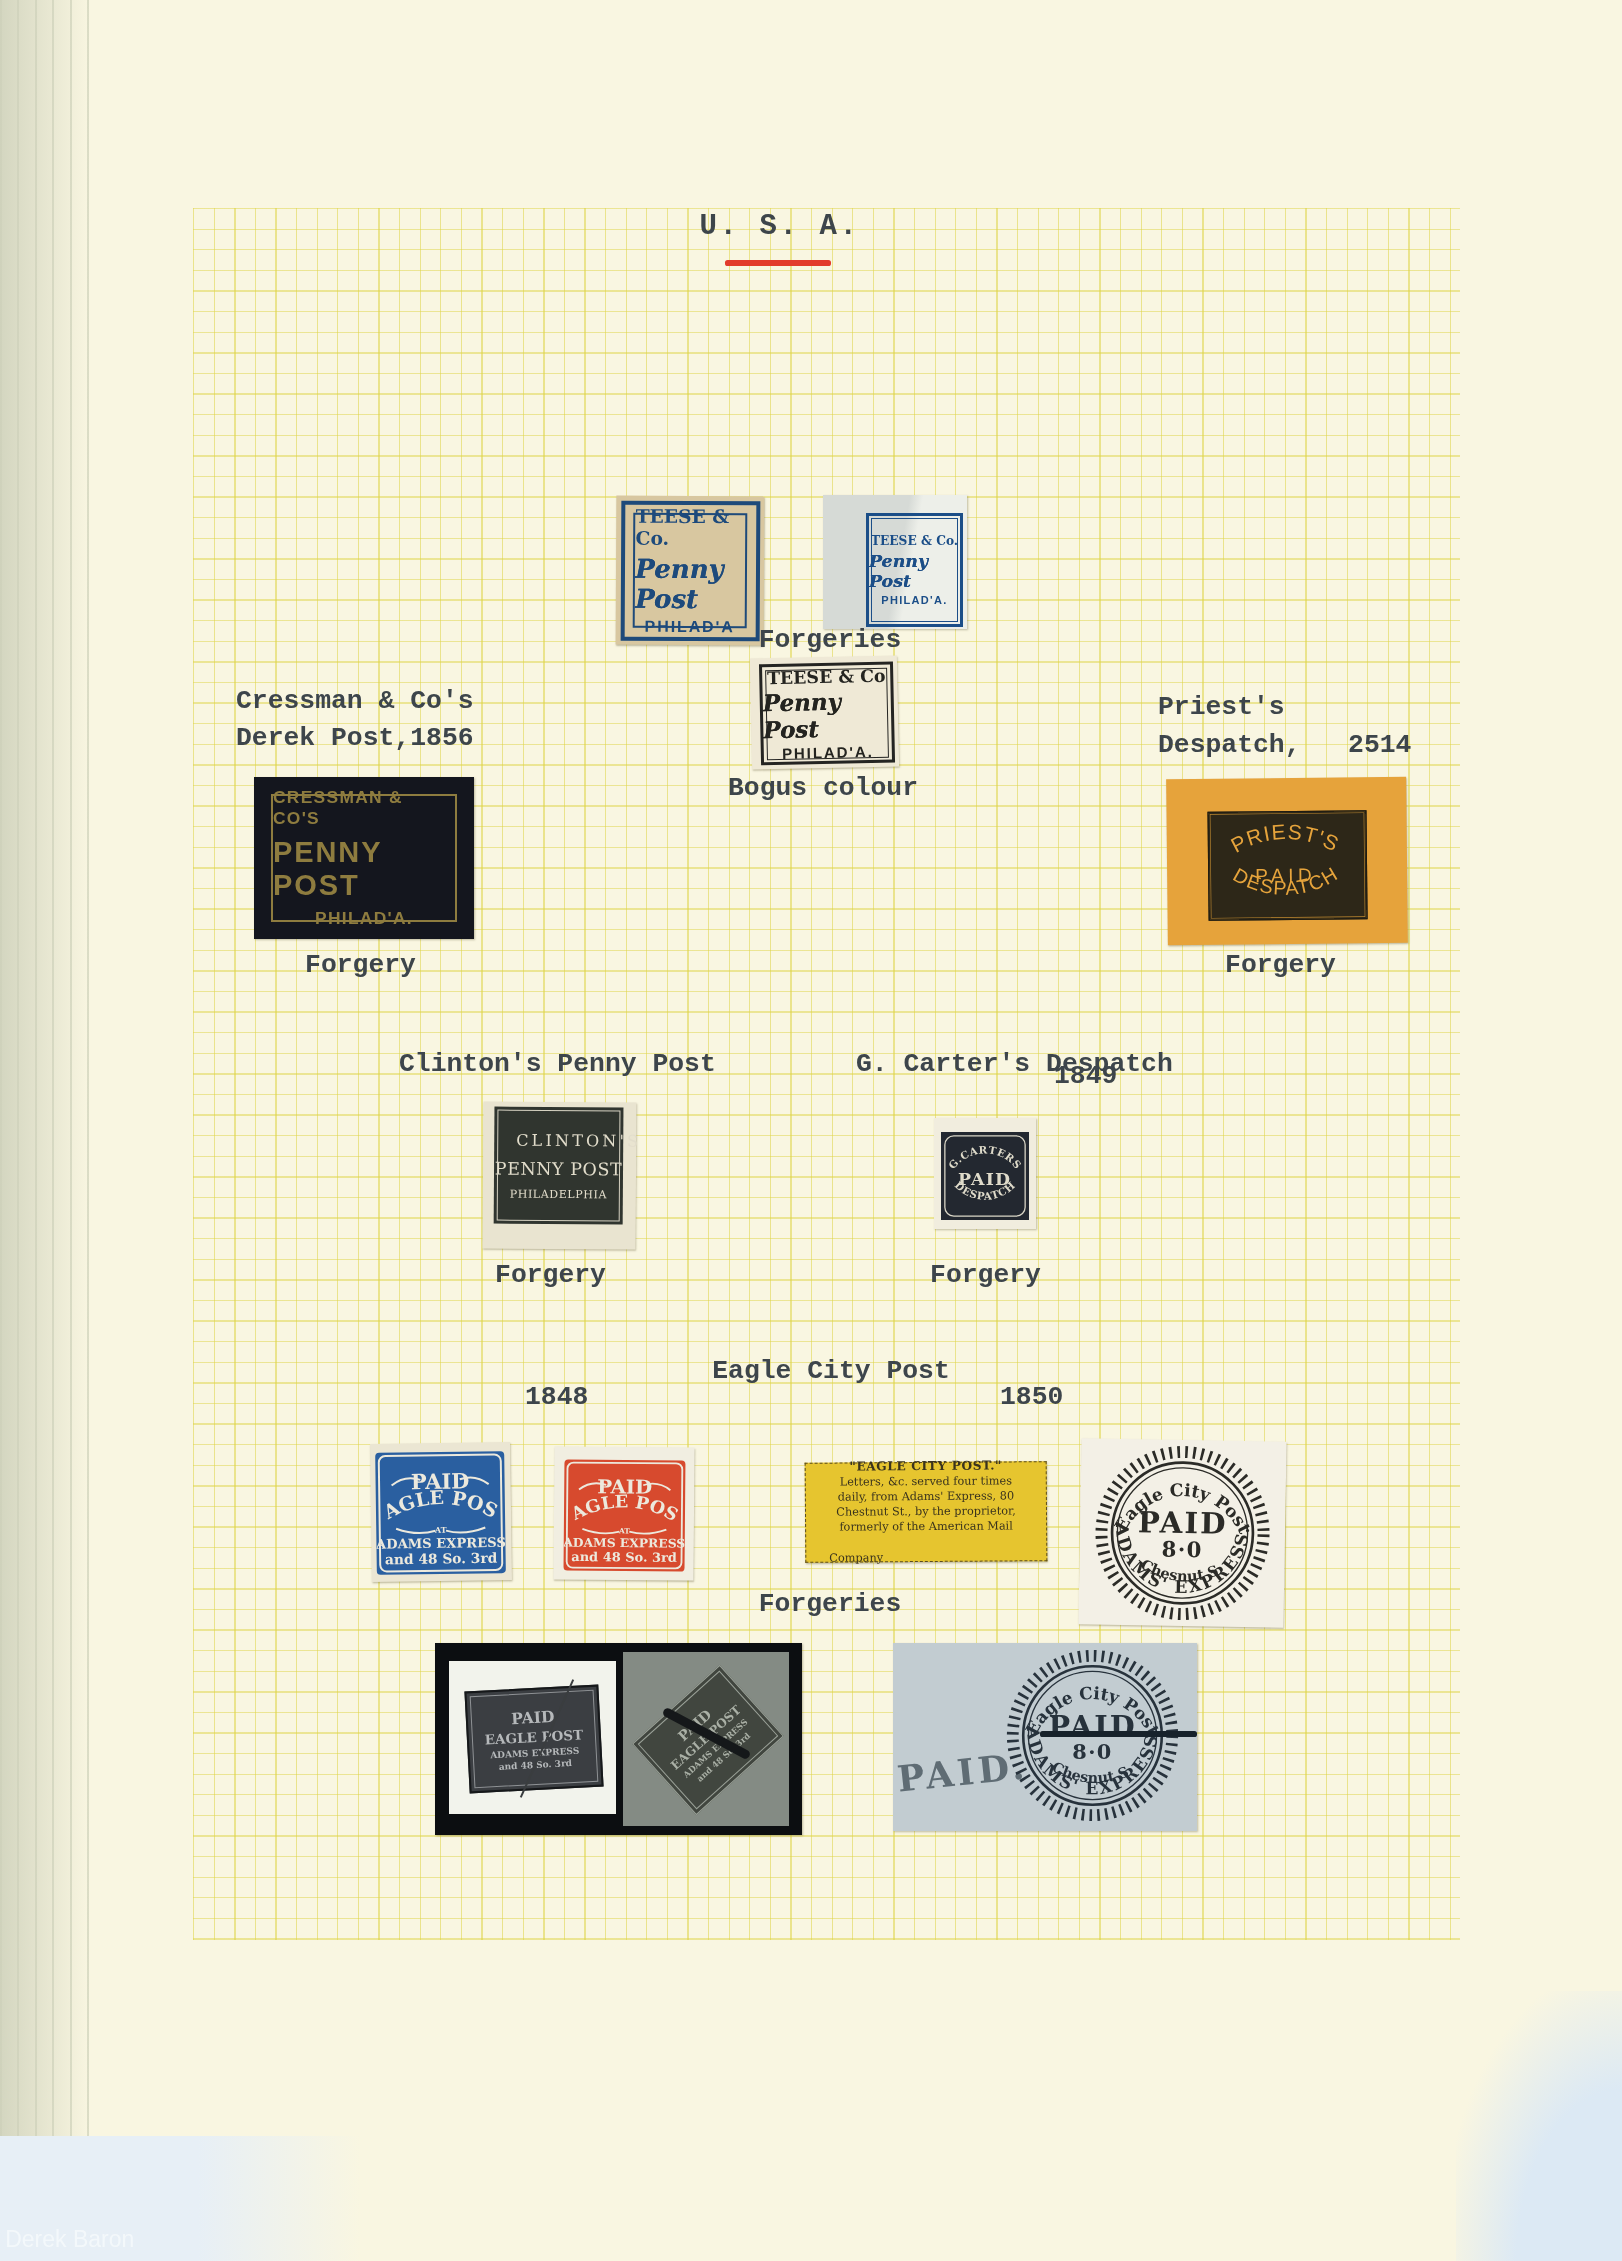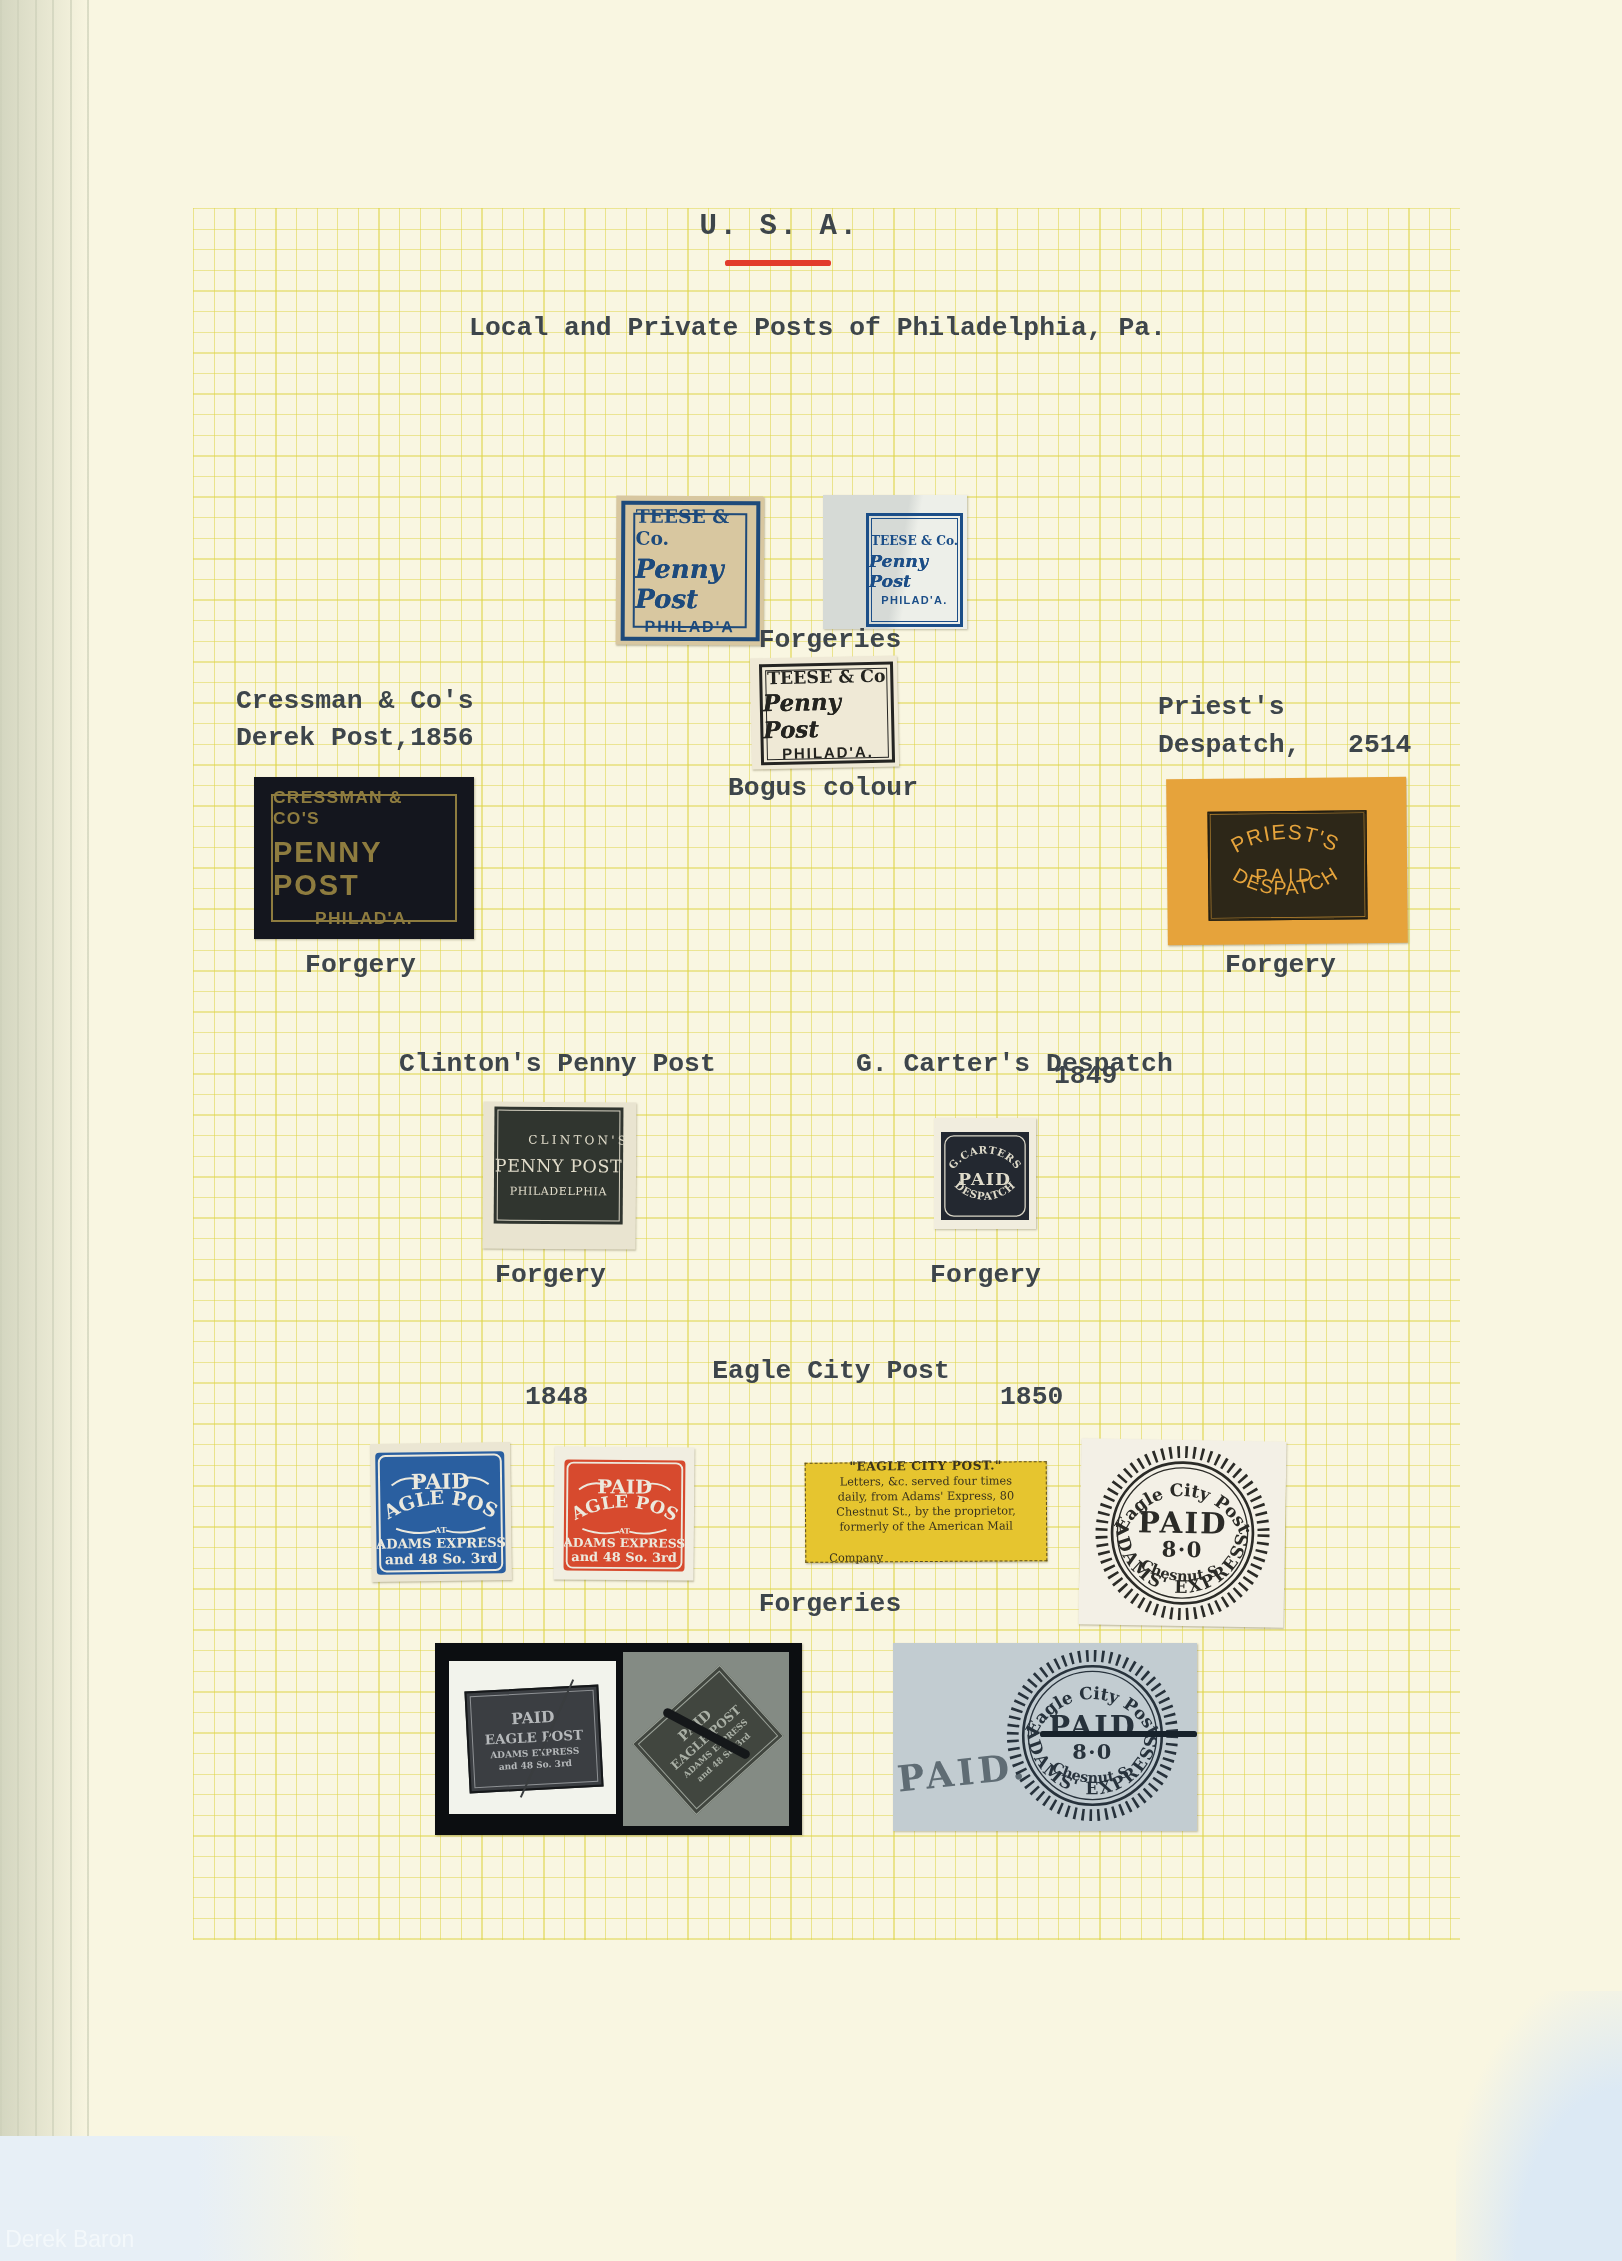--- a/index.html
+++ b/index.html
@@ -52,21 +52,21 @@
   .c-l3{font-size:17.4px;letter-spacing:1.3px;}
   
   .priest{background:#e6a33b;}
   .priestIn{position:absolute;left:41px;top:33px;width:157px;height:107px;background:#2d2718;
        border:1.9px solid #1f1b10;box-shadow:inset 0 0 0 1.3px #2d2718, inset 0 0 0 1.9px #c08a30;}
   
   .clintonP{background:#e9e4d0;}
   .clinton{position:absolute;left:11px;top:5.2px;width:129px;height:117px;background:#30352f;
        display:flex;flex-direction:column;align-items:center;justify-content:center;gap:9px;color:#e2ddcb;}
   .clIn{position:absolute;inset:3.2px;border:1.3px solid #d6d2c2;}
-  .cl1{font-size:12px;letter-spacing:3.2px;padding-left:40px;}
+  .cl1{font-size:16px;letter-spacing:3.2px;padding-left:40px;}
   .cl2{font-size:17.4px;letter-spacing:0.6px;}
   .cl3{font-size:11px;letter-spacing:0.6px;}
   
   .carterP{background:#f1edde;}
   .carter{position:absolute;left:7px;top:14px;width:88px;height:88px;background:#232830;}
   
   .eagBlue{background:#2a5fa0;border-radius:3.9px;}
   .eagRed{background:#d74a2e;border-radius:3.9px;}
   .eagSvg text{fill:#ece9dd;font-family:"DejaVu Serif",serif;font-weight:700;}
   .eagSvg path.fl{stroke:#ece9dd;stroke-width:3;fill:none;}
@@ -98,21 +98,20 @@
 
 <div class="page">
 
   <div class="abs binding" style="left:0;top:0;width:103px;height:2261px;"></div>
   <div class="abs grid" style="left:193px;top:208px;width:1267px;height:1732px;"></div>
   <div class="abs blueBL" style="left:0;top:2136px;width:361px;height:125px;"></div>
   <div class="abs blueBR" style="left:1456px;top:1991px;width:166px;height:271px;"></div>
 
   <div class="abs tw ctr" style="left:657px;top:211px;width:245px;font-size:29px;letter-spacing:2.6px;">U. S. A.</div>
   <div class="abs redbar" style="left:725px;top:260px;width:106px;height:5.8px;"></div>
-  <div class="abs tw ctr h40" style="left:399px;top:314px;width:837px;">Local and Private Posts of Philadelphia, Pa.</div>
 
 
   <div class="abs piece teese1" style="left:616px;top:496px;width:148px;height:149px;transform:rotate(0.3deg);">
     <div class="t1f1"></div>
     <div class="t1f2">
       <div class="serif t-l1">TEESE &amp; Co.</div>
       <div class="serif t-l2">Penny Post</div>
       <div class="sans t-l3">PHILAD'A</div>
     </div>
   </div>

